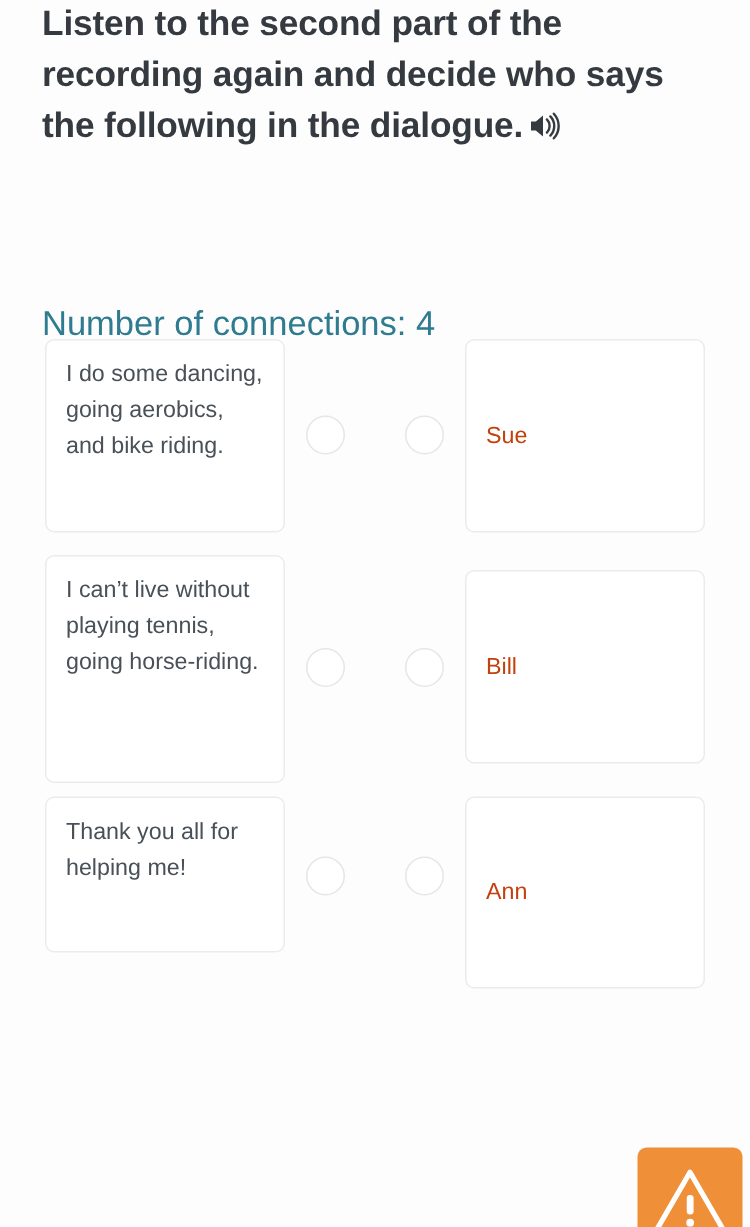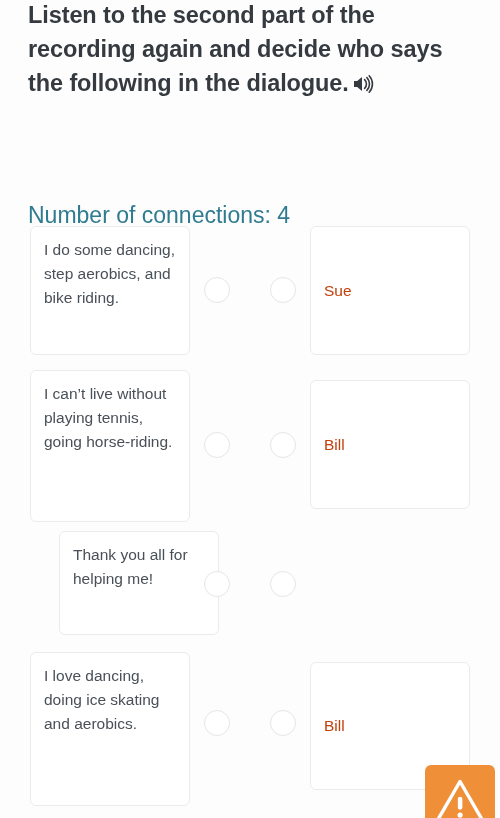--- a/index.html
+++ b/index.html
@@ -112,21 +112,21 @@
   .row-0 .left-card  { height: 129px; }
   .row-0 .right-card { height: 129px; }
   .row-0 .dot { top: 51px; }
 
   .row-1 { height: 153px; padding-left: 20px; }
   .row-1 .left-card  { height: 152px; }
   .row-1 .right-card { height: 129px; top: 10px; }
   .row-1 .dot { top: 62px; }
 
   .row-2 { height: 113px; }
-  .row-2 .left-card  { height: 104px; margin-left: 29px; }
+  .row-2 .left-card  { height: 104px; }
   .row-2 .right-card { height: 128px; top: 0px; }
   .row-2 .dot { top: 40px; }
 
   .row-3 { height: 160px; }
   .row-3 .left-card  { height: 154px; }
   .row-3 .right-card { height: 128px; top: 10px; }
   .row-3 .dot { top: 58px; }
 
   
   .warning-badge {
@@ -154,45 +154,40 @@
           <path d="M12.6 5.6a6.2 6.2 0 0 1 0 8.8" stroke="#343a40" stroke-width="1.6" fill="none" stroke-linecap="round"></path>
           <path d="M14.9 3.6a9.2 9.2 0 0 1 0 12.8" stroke="#343a40" stroke-width="1.6" fill="none" stroke-linecap="round"></path>
           <path d="M17.2 1.8a12 12 0 0 1 0 16.4" stroke="#343a40" stroke-width="1.6" fill="none" stroke-linecap="round"></path>
         </svg></span></h1>
 
   <div class="connections-line">Number of connections: 4</div>
 
   <div class="match-area">
 
     <div class="match-row row-0">
-      <div class="left-card">I do some dancing, step aerobics, and bike riding.</div>
+      <div class="left-card">I do some dancing, going aerobics, and bike riding.</div>
       <div class="dot left-dot"></div>
       <div class="dot right-dot"></div>
       <div class="right-card">Sue</div>
     </div>
 
     <div class="match-row row-1">
       <div class="left-card">I can’t live without playing tennis, going horse-riding.</div>
       <div class="dot left-dot"></div>
       <div class="dot right-dot"></div>
       <div class="right-card">Bill</div>
     </div>
 
     <div class="match-row row-2">
       <div class="left-card">Thank you all for helping me!</div>
       <div class="dot left-dot"></div>
       <div class="dot right-dot"></div>
+      <div class="right-card">Ann</div>
     </div>
 
-    <div class="match-row row-3">
-      <div class="left-card">I love dancing, doing ice skating and aerobics.</div>
-      <div class="dot left-dot"></div>
-      <div class="dot right-dot"></div>
-      <div class="right-card">Bill</div>
-    </div>
 
   </div>
 
   <div class="warning-badge">
     <span>
         <svg viewBox="0 0 48 44" width="52" height="48">
           <path d="M24 4 L46 42 L2 42 Z" fill="none" stroke="#ffffff" stroke-width="3.2" stroke-linejoin="round"></path>
           <rect x="22" y="18" width="4.2" height="12" rx="2" fill="#ffffff"></rect>
           <circle cx="24.1" cy="35" r="2.4" fill="#ffffff"></circle>
         </svg>

